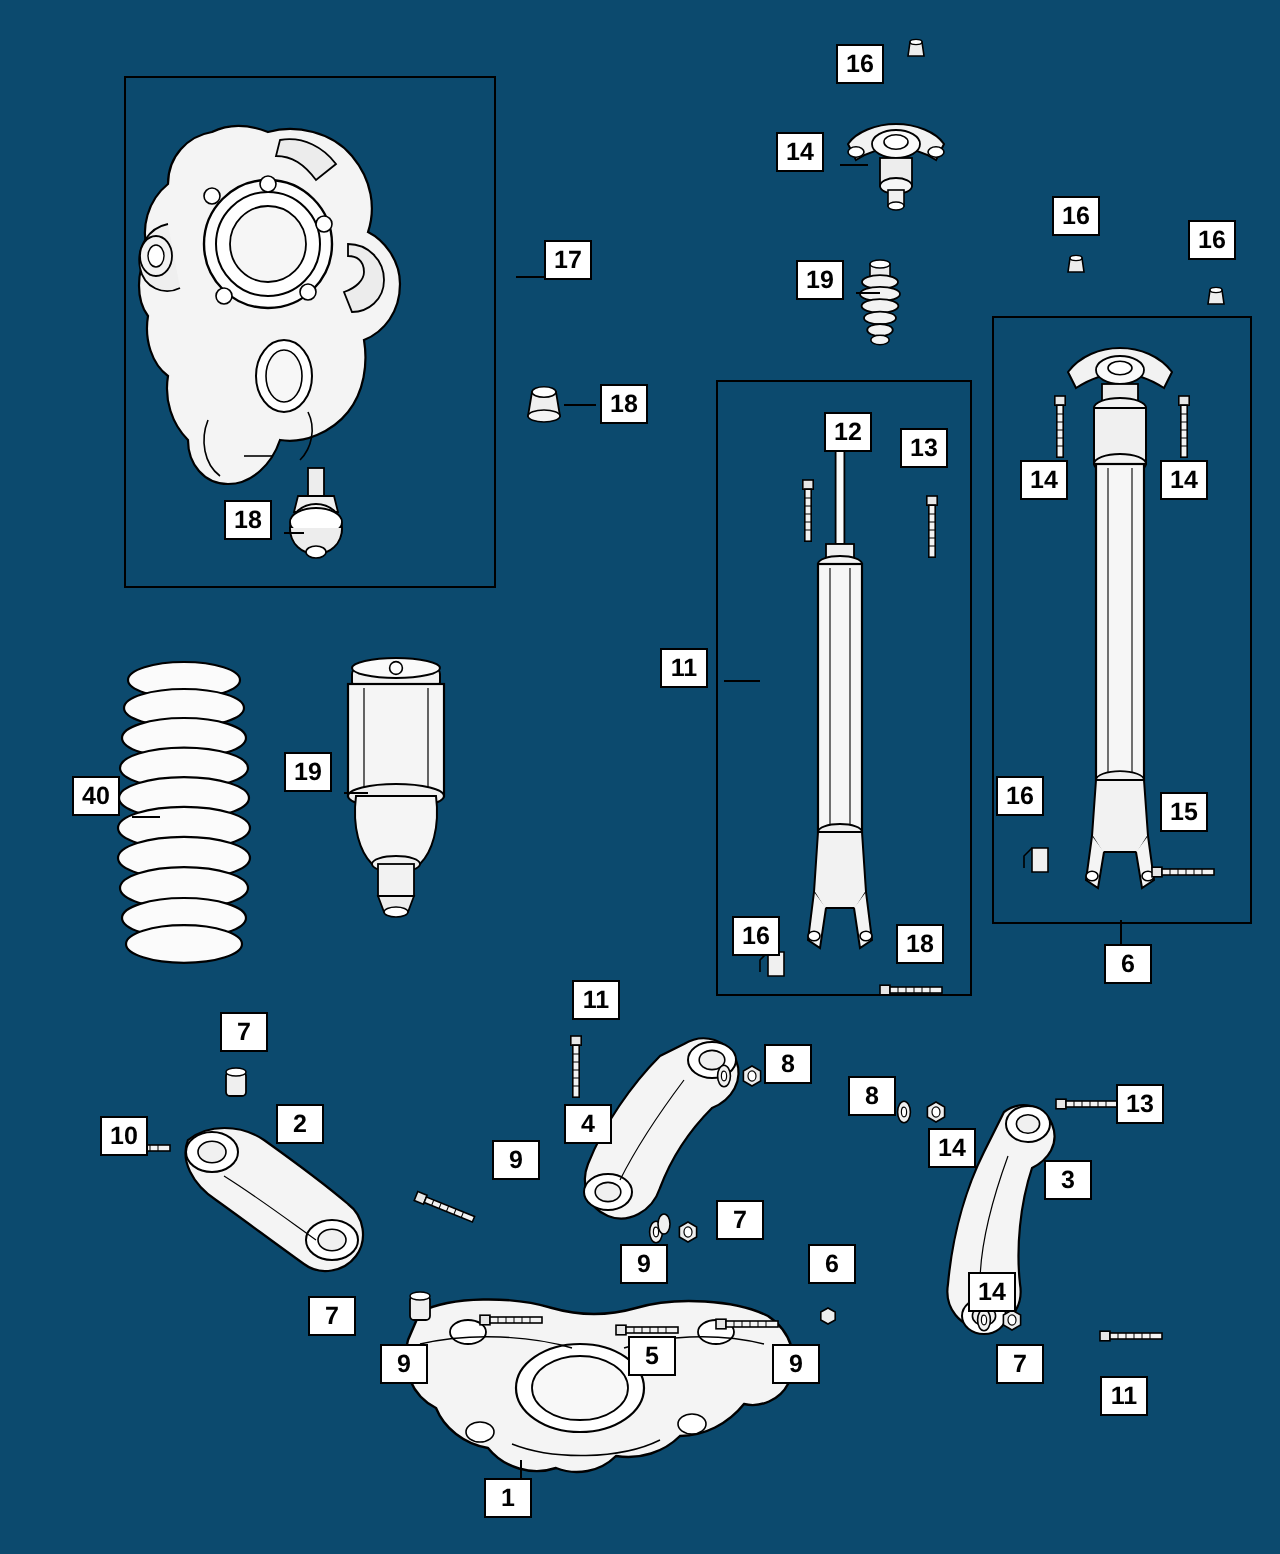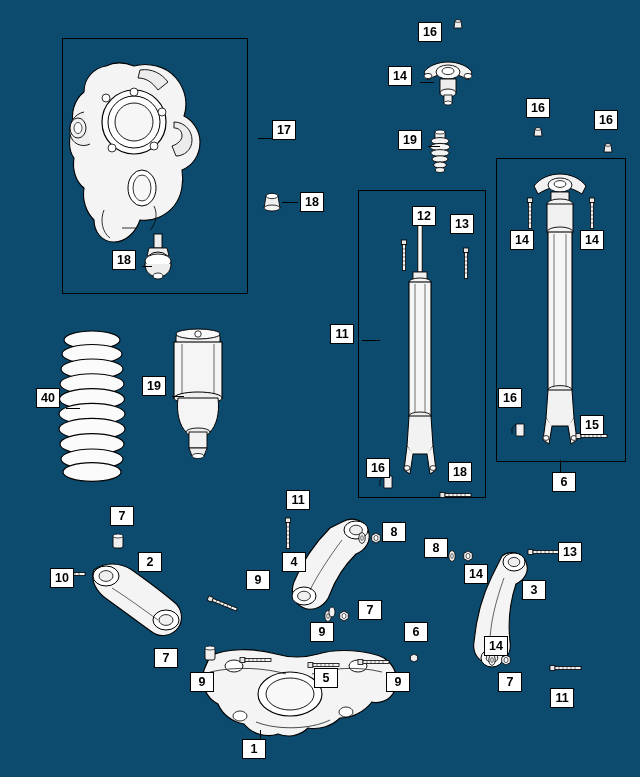--- a/index.html
+++ b/index.html
@@ -355,30 +355,30 @@
   <div class="callout" style="left:300px; top:192px;">18</div>
   <div class="callout" style="left:388px; top:206px;margin-left:24px;">12</div>
   <div class="callout" style="left:450px; top:214px;">13</div>
   <div class="callout" style="left:510px; top:230px;">14</div>
   <div class="callout" style="left:580px; top:230px;">14</div>
   <div class="callout" style="left:112px; top:250px;">18</div>
   <div class="callout" style="left:330px; top:324px;">11</div>
   <div class="callout" style="left:36px; top:388px;">40</div>
   <div class="callout" style="left:142px; top:376px;">19</div>
   <div class="callout" style="left:498px; top:388px;">16</div>
-  <div class="callout" style="left:580px; top:415px;">15</div>
+  <div class="callout" style="left:580px; top:396px;">15</div>
   <div class="callout" style="left:366px; top:458px;">16</div>
   <div class="callout" style="left:448px; top:462px;">18</div>
   <div class="callout" style="left:552px; top:472px;">6</div>
   <div class="callout" style="left:286px; top:490px;">11</div>
   <div class="callout" style="left:110px; top:506px;">7</div>
   <div class="callout" style="left:382px; top:522px;">8</div>
   <div class="callout" style="left:424px; top:538px;">8</div>
   <div class="callout" style="left:558px; top:542px;">13</div>
-  <div class="callout" style="left:50px; top:558px;margin-top:10px;">10</div>
+  <div class="callout" style="left:50px; top:558px;">10</div>
   <div class="callout" style="left:138px; top:552px;">2</div>
   <div class="callout" style="left:282px; top:552px;">4</div>
   <div class="callout" style="left:464px; top:564px;">14</div>
   <div class="callout" style="left:246px; top:570px;">9</div>
   <div class="callout" style="left:522px; top:580px;">3</div>
   <div class="callout" style="left:358px; top:600px;">7</div>
   <div class="callout" style="left:310px; top:622px;">9</div>
   <div class="callout" style="left:404px; top:622px;">6</div>
   <div class="callout" style="left:484px; top:636px;">14</div>
   <div class="callout" style="left:154px; top:648px;">7</div>

